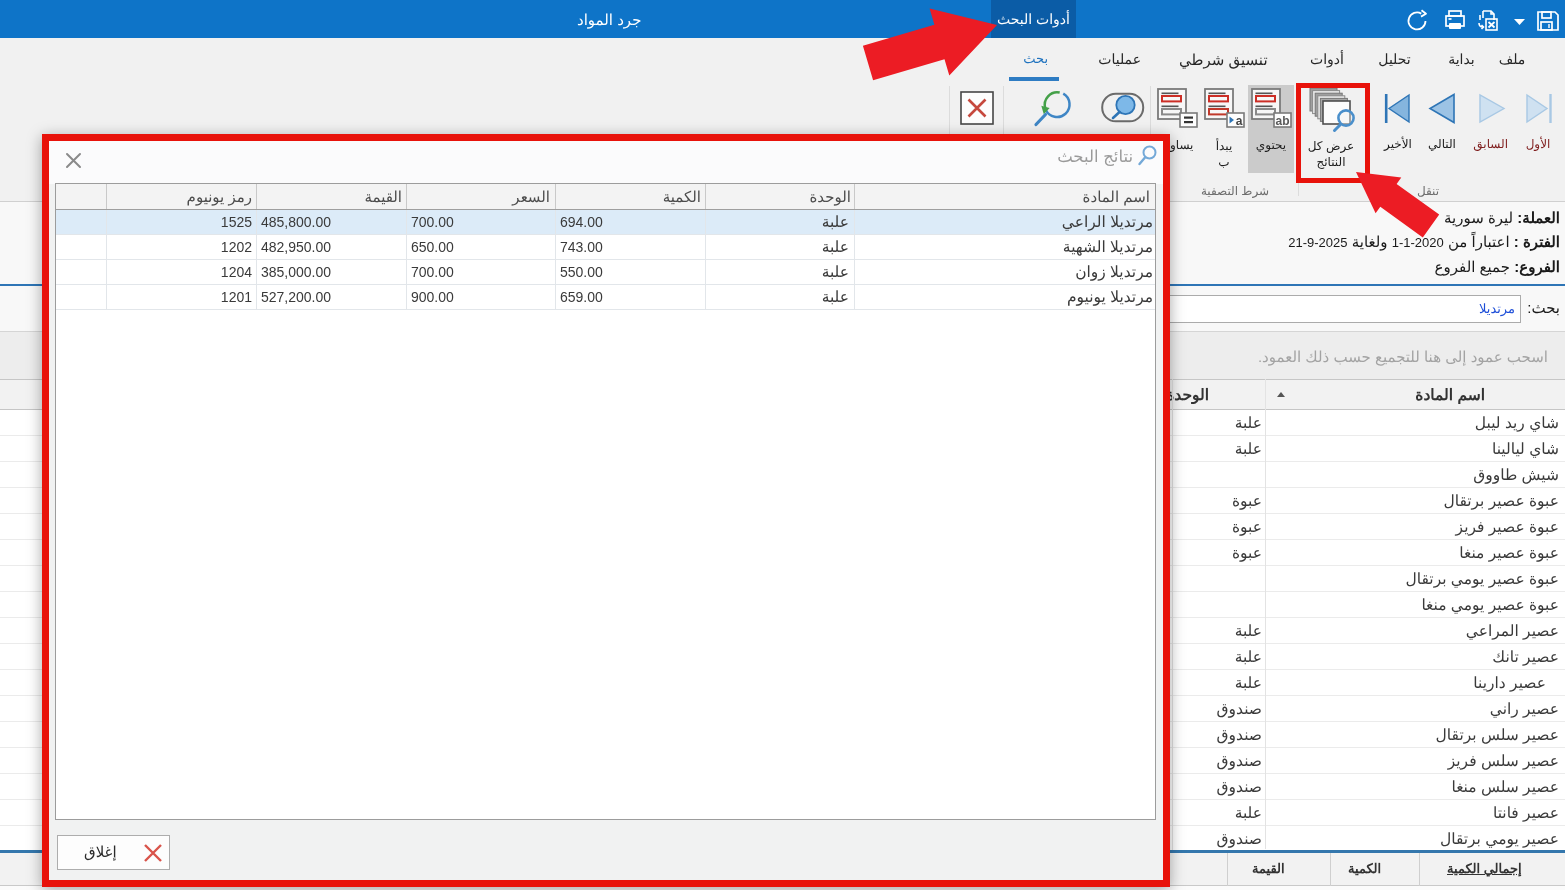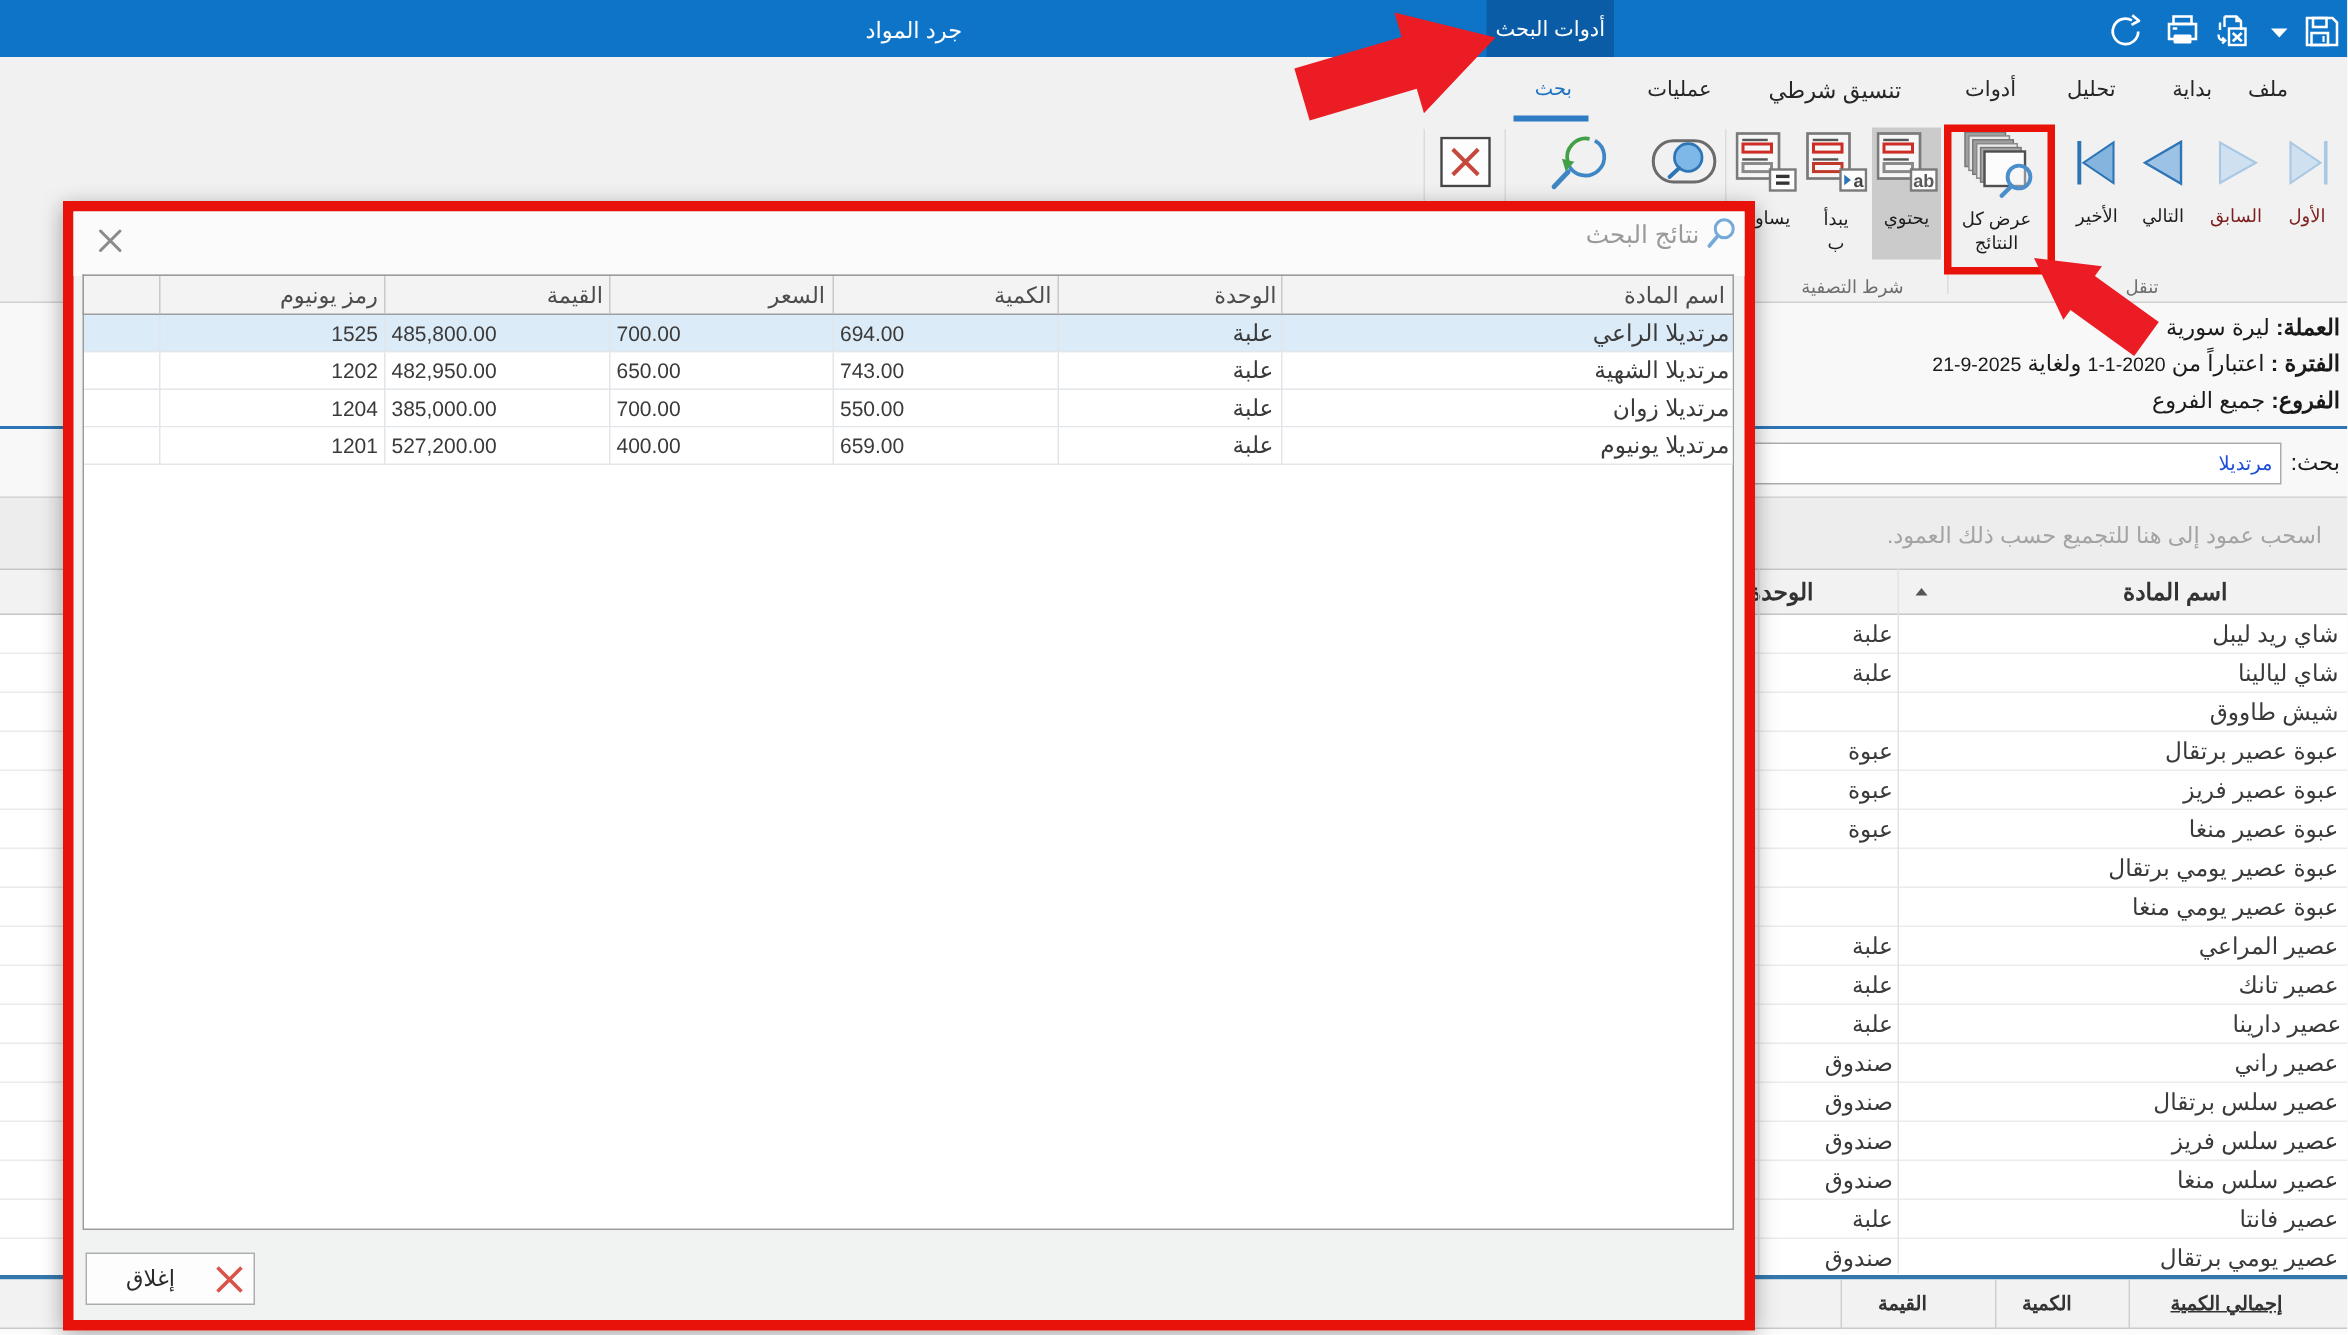--- a/index.html
+++ b/index.html
@@ -83,21 +83,21 @@
 <rect x="137" y="3" width="9" height="6"></rect>
 <rect x="136" y="13" width="11" height="8"></rect>
 <path d="M144 15 v4" stroke-width="1.4"></path>
 </g>
 </svg>
     </div>
 <div class="ab" id="ribbon"></div>
 <div class="ab" style="left:0;top:202px;width:1565px;height:82px;background:#f8f8f8"></div>
 <div class="ab rtl nw tab" style="left:1498px;width:28px;text-align:center">ملف</div>
 <div class="ab rtl nw tab" style="left:1445px;width:33px;text-align:center">بداية</div>
-<div class="ab rtl nw tab" style="left:1378px;width:33px;text-align:left">تحليل</div>
+<div class="ab rtl nw tab" style="left:1378px;width:33px;text-align:center">تحليل</div>
 <div class="ab rtl nw tab" style="left:1311px;width:33px;text-align:center">أدوات</div>
 <div class="ab rtl nw tab" style="left:1179px;width:90px;text-align:left;font-size:15px">تنسيق شرطي</div>
 <div class="ab rtl nw tab" style="left:1100px;width:41px;text-align:center">عمليات</div>
 <div class="ab rtl nw tab active" style="left:1023px;width:25px;text-align:right;font-size:13px">بحث</div>
 <div class="ab" id="tabline"></div>
 <div class="ab vsep" style="left:949px"></div>
 <div class="ab vsep" style="left:1003px"></div>
 <div class="ab vsep" style="left:1150px"></div>
 <div class="ab vsep" style="left:1298px"></div>
 <div class="ab rtl nw glabel" style="left:1398px;top:184px;width:60px">تنقل</div>
@@ -234,21 +234,21 @@
 <div class="ab rtl nw mcell" style="top:570px;right:6px">عبوة عصير يومي برتقال</div>
 <div class="ab mrow" style="top:592px"></div>
 <div class="ab rtl nw mcell" style="top:596px;right:6px">عبوة عصير يومي منغا</div>
 <div class="ab mrow" style="top:618px"></div>
 <div class="ab rtl nw mcell" style="top:622px;right:6px">عصير المراعي</div>
 <div class="ab rtl nw mcell" style="top:622px;right:303px">علبة</div>
 <div class="ab mrow" style="top:644px"></div>
 <div class="ab rtl nw mcell" style="top:648px;right:6px">عصير تانك</div>
 <div class="ab rtl nw mcell" style="top:648px;right:303px">علبة</div>
 <div class="ab mrow" style="top:670px"></div>
-<div class="ab rtl nw mcell" style="top:674px;right:4px">عصير دارينا</div>
+<div class="ab rtl nw mcell" style="top:674px;right:19px">عصير دارينا</div>
 <div class="ab rtl nw mcell" style="top:674px;right:303px">علبة</div>
 <div class="ab mrow" style="top:696px"></div>
 <div class="ab rtl nw mcell" style="top:700px;right:6px">عصير راني</div>
 <div class="ab rtl nw mcell" style="top:700px;right:303px">صندوق</div>
 <div class="ab mrow" style="top:722px"></div>
 <div class="ab rtl nw mcell" style="top:726px;right:6px">عصير سلس برتقال</div>
 <div class="ab rtl nw mcell" style="top:726px;right:303px">صندوق</div>
 <div class="ab mrow" style="top:748px"></div>
 <div class="ab rtl nw mcell" style="top:752px;right:6px">عصير سلس فريز</div>
 <div class="ab rtl nw mcell" style="top:752px;right:303px">صندوق</div>
@@ -341,21 +341,21 @@
 <div class="ab rtl nw pa" style="top:263px;right:412px">مرتديلا زوان</div>
 <div class="ab" style="left:56px;top:285px;width:1099px;height:25px;background:#fff;border-bottom:1px solid #e2e6ea"></div>
 <div class="ab" style="left:106px;top:285px;width:1px;height:25px;background:#e2e6ea"></div>
 <div class="ab" style="left:256px;top:285px;width:1px;height:25px;background:#e2e6ea"></div>
 <div class="ab" style="left:406px;top:285px;width:1px;height:25px;background:#e2e6ea"></div>
 <div class="ab" style="left:555px;top:285px;width:1px;height:25px;background:#e2e6ea"></div>
 <div class="ab" style="left:705px;top:285px;width:1px;height:25px;background:#e2e6ea"></div>
 <div class="ab" style="left:854px;top:285px;width:1px;height:25px;background:#e2e6ea"></div>
 <div class="ab pc" style="top:289px;right:1313px">1201</div>
 <div class="ab pc" style="top:289px;left:261px">527,200.00</div>
-<div class="ab pc" style="top:289px;left:411px">400.00</div>
+<div class="ab pc" style="top:289px;left:411px">900.00</div>
 <div class="ab pc" style="top:289px;left:560px">659.00</div>
 <div class="ab rtl nw pa" style="top:288px;right:716px">علبة</div>
 <div class="ab rtl nw pa" style="top:288px;right:412px">مرتديلا يونيوم</div>
 <div class="ab" id="closebtn"></div>
 <div class="ab rtl nw" style="top:843px;left:84px;font-size:15px;color:#2b2b2b">إغلاق</div>
 <div class="ab" id="closex" style="left:143px;top:844px">
 <svg width="20" height="18">
         <path d="M2 1 L18 17 M18 1 L2 17" stroke="#d9534a" stroke-width="2.4"></path>
       </svg>
     </div>

